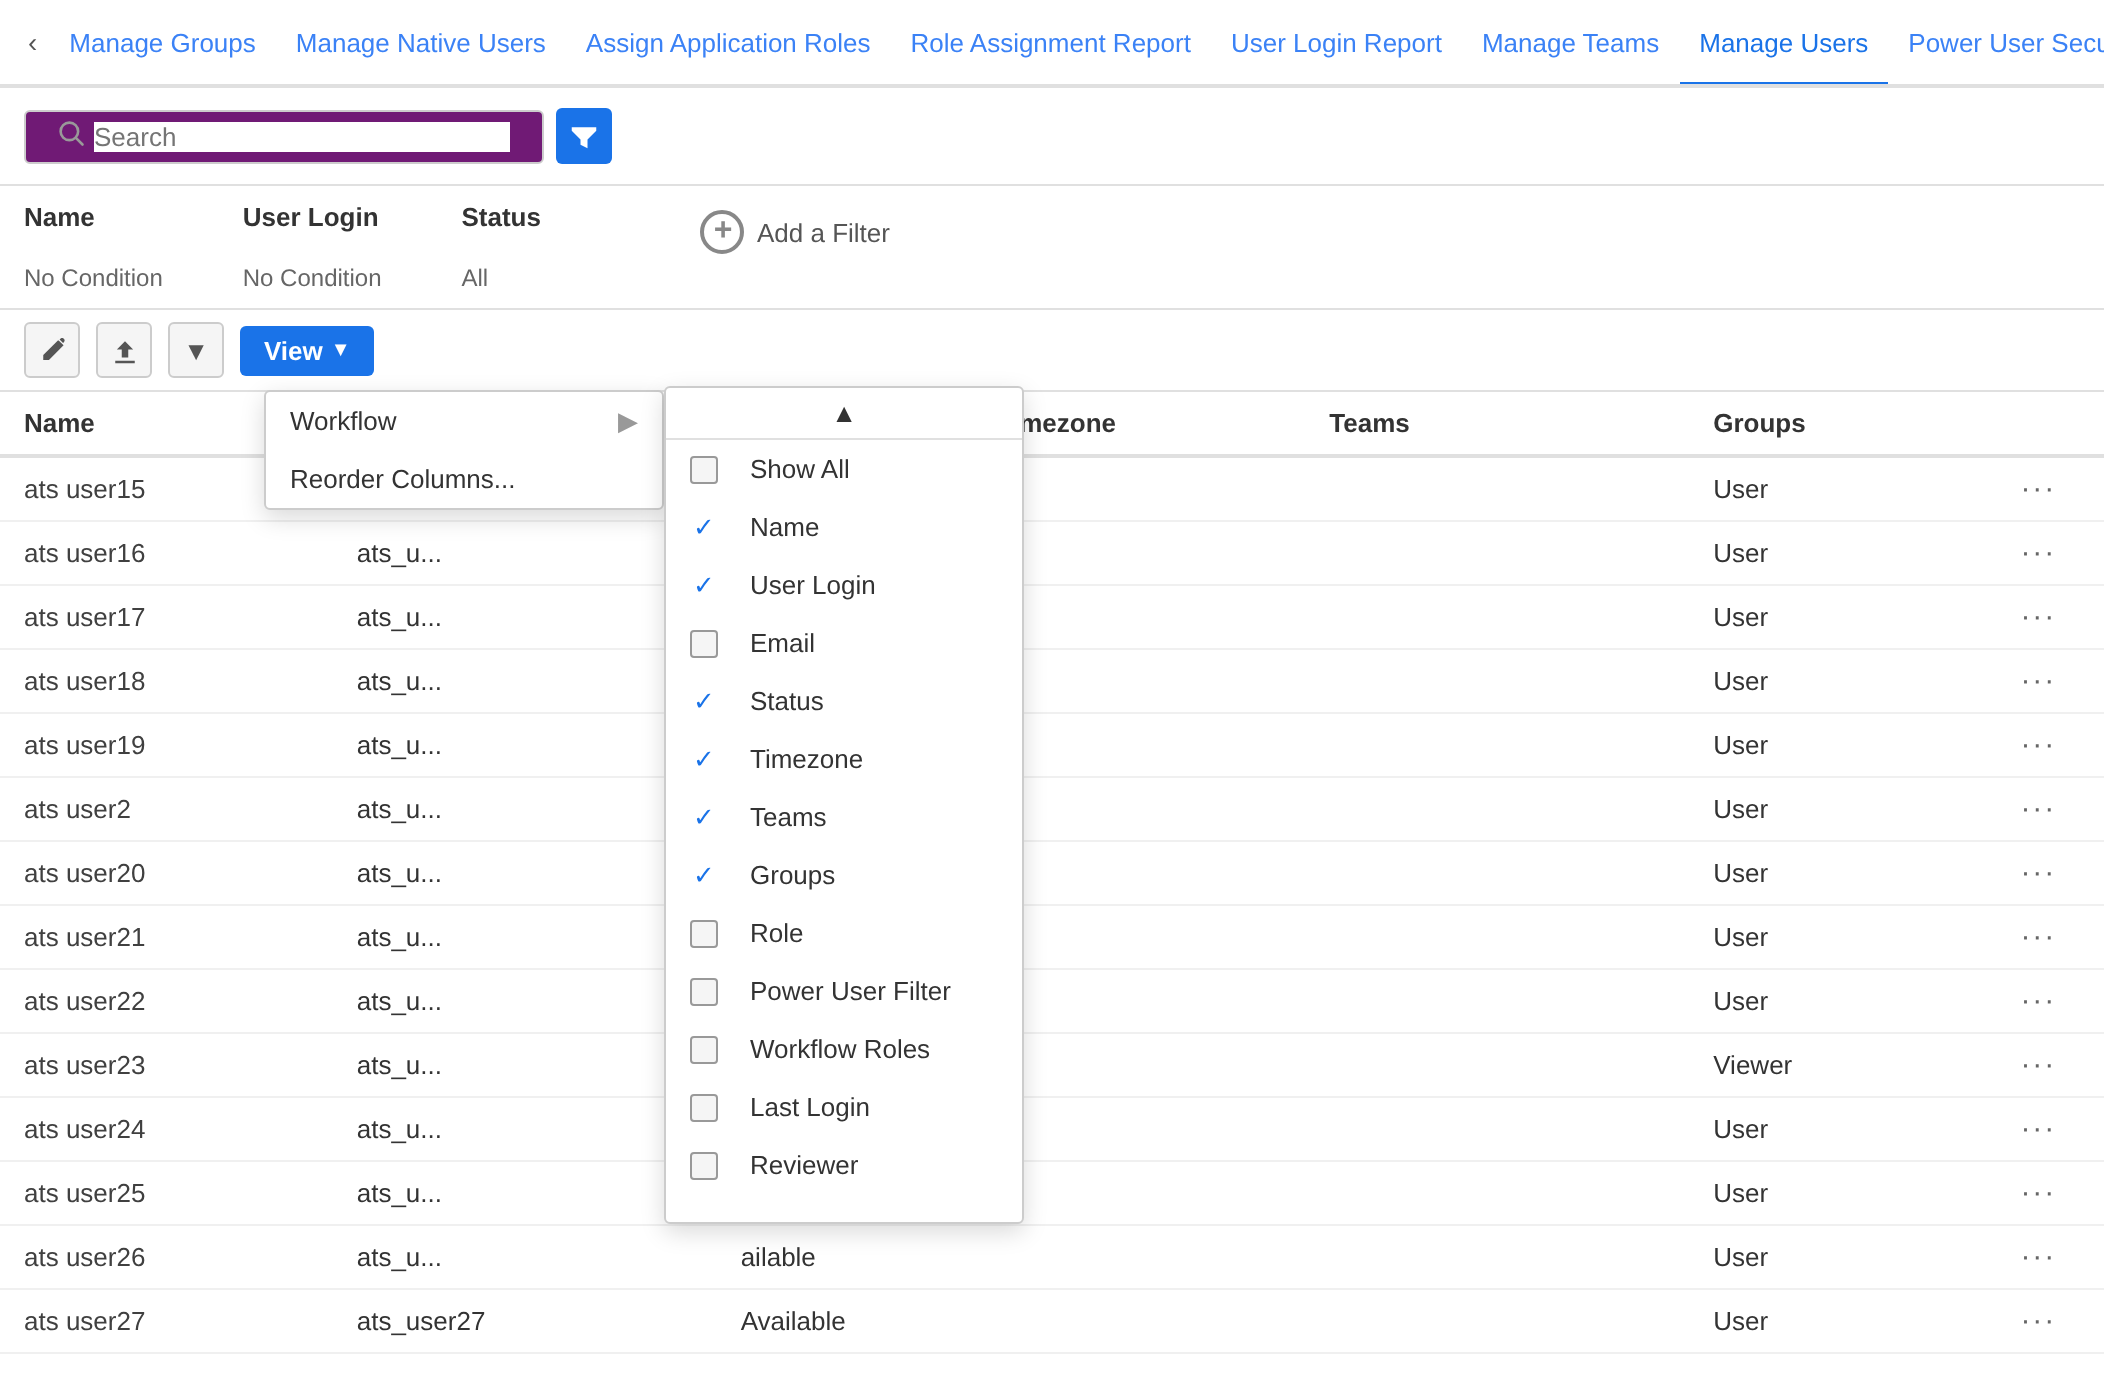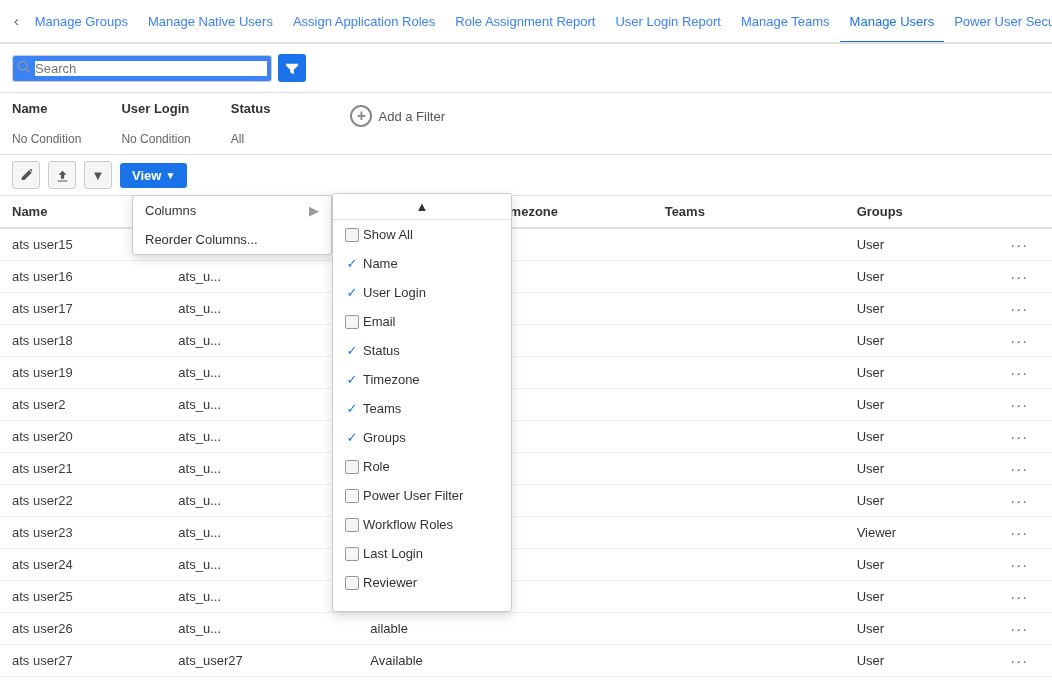--- a/index.html
+++ b/index.html
@@ -44,23 +44,23 @@
       align-items: center;
       padding: 10px 12px;
       border-bottom: 1px solid #e0e0e0;
       gap: 6px;
     }
     .search-input-wrapper {
       display: flex;
       align-items: center;
       border: 1px solid #ccc;
       border-radius: 3px;
-      padding: 4px 4px;
+      padding: 4px 16px;
       width: 260px;
-      background: #3b82f6;
+      background: #701a75;
     }
     .search-input-wrapper input {
       border: none;
       outline: none;
       font-size: 13px;
       width: 100%;
       color: #999;
     }
     .search-icon-svg { color: #999; margin-right: 4px; }
     .filter-icon {
@@ -173,21 +173,21 @@
       cursor: pointer;
       color: #333;
       border-bottom: 1px solid #e0e0e0;
     }
     .submenu-item {
       display: flex;
       align-items: center;
       padding: 7px 12px;
       cursor: pointer;
       color: #333;
-      gap: 4px;
+      gap: 16px;
     }
     .check-icon {
       width: 14px; height: 14px;
       display: flex; align-items: center; justify-content: center;
       color: #1a73e8;
       font-size: 13px;
     }
     .check-box {
       width: 14px; height: 14px;
       border: 1px solid #999;
@@ -295,21 +295,21 @@
     </svg>
   </div>
   <div class="toolbar-icon-btn">▼</div>
   <button class="view-btn">
     <span>View</span>
     <span class="view-btn-arrow">▼</span>
   </button>
 
   <div class="dropdown-menu">
     <div class="dropdown-item">
-      <span>Columns</span>
+      <span>Workflow</span>
       <span class="dropdown-item-arrow">▶</span>
     </div>
     <div class="dropdown-item">
       <span>Reorder Columns...</span>
     </div>
   </div>
 
   <div class="submenu">
     <div class="submenu-header">
       <span>▲</span>

